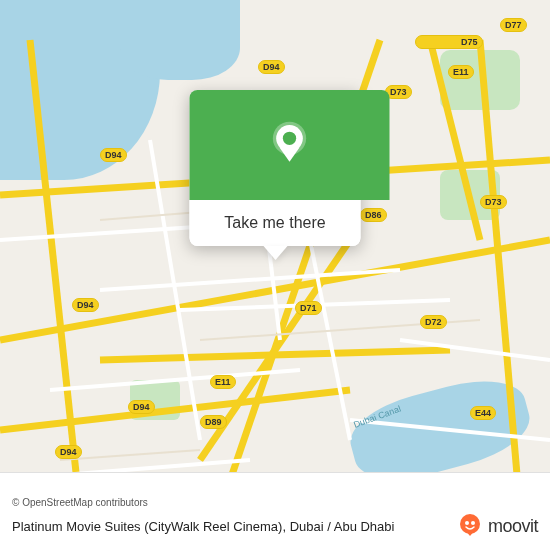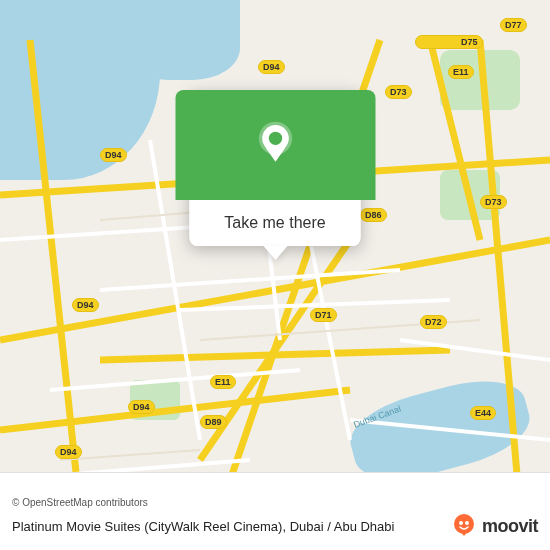--- a/index.html
+++ b/index.html
@@ -87,21 +87,21 @@
       position: absolute;
       top: 90px;
       left: 50%;
       transform: translateX(-50%);
       width: 171px;
       background: white;
       border-radius: 8px;
       box-shadow: 0 4px 16px rgba(0,0,0,0.25);
       display: flex;
       flex-direction: column;
-      align-items: center;
+      align-items: flex-start;
       overflow: visible;
       z-index: 10;
     }
 
     .popup-icon-area {
       width: 200px;
       height: 110px;
       background-color: #4caf50;
       border-radius: 8px 8px 0 0;
       display: flex;
@@ -179,21 +179,21 @@
       flex-shrink: 0;
     }
 
     .moovit-icon {
       width: 28px;
       height: 28px;
     }
 
     .moovit-text {
       font-size: 18px;
-      font-weight: 700;
+      font-weight: 400;
       color: #333;
       letter-spacing: -0.5px;
     }
 
     
     .road-badge {
       position: absolute;
       background: white;
       border: 1px solid #ccc;
       border-radius: 7px;
@@ -270,21 +270,21 @@
 
   <div id="road-badges">
       <div class="road-badge yellow" style="top: 18px; left: 500px;">D77</div>
       <div class="road-badge yellow" style="top: 35px; left: 415px; padding-left: 45px;">D75</div>
       <div class="road-badge yellow" style="top: 60px; left: 258px;">D94</div>
       <div class="road-badge yellow" style="top: 65px; left: 448px;">E11</div>
       <div class="road-badge yellow" style="top: 85px; left: 385px;">D73</div>
       <div class="road-badge yellow" style="top: 148px; left: 100px;">D94</div>
       <div class="road-badge yellow" style="top: 208px; left: 360px;">D86</div>
       <div class="road-badge yellow" style="top: 298px; left: 72px;">D94</div>
-      <div class="road-badge yellow" style="top: 308px; left: 295px; margin-left: 15px;">D71</div>
+      <div class="road-badge yellow" style="top: 301px; left: 295px;">D71</div>
       <div class="road-badge yellow" style="top: 315px; left: 420px;">D72</div>
       <div class="road-badge yellow" style="top: 195px; left: 480px;">D73</div>
       <div class="road-badge yellow" style="top: 375px; left: 210px;">E11</div>
       <div class="road-badge yellow" style="top: 400px; left: 128px;">D94</div>
       <div class="road-badge yellow" style="top: 415px; left: 200px;">D89</div>
       <div class="road-badge yellow" style="top: 406px; left: 470px;">E44</div>
       <div class="road-badge yellow" style="top: 445px; left: 55px;">D94</div>
     </div>
 
   <div class="popup-card">

